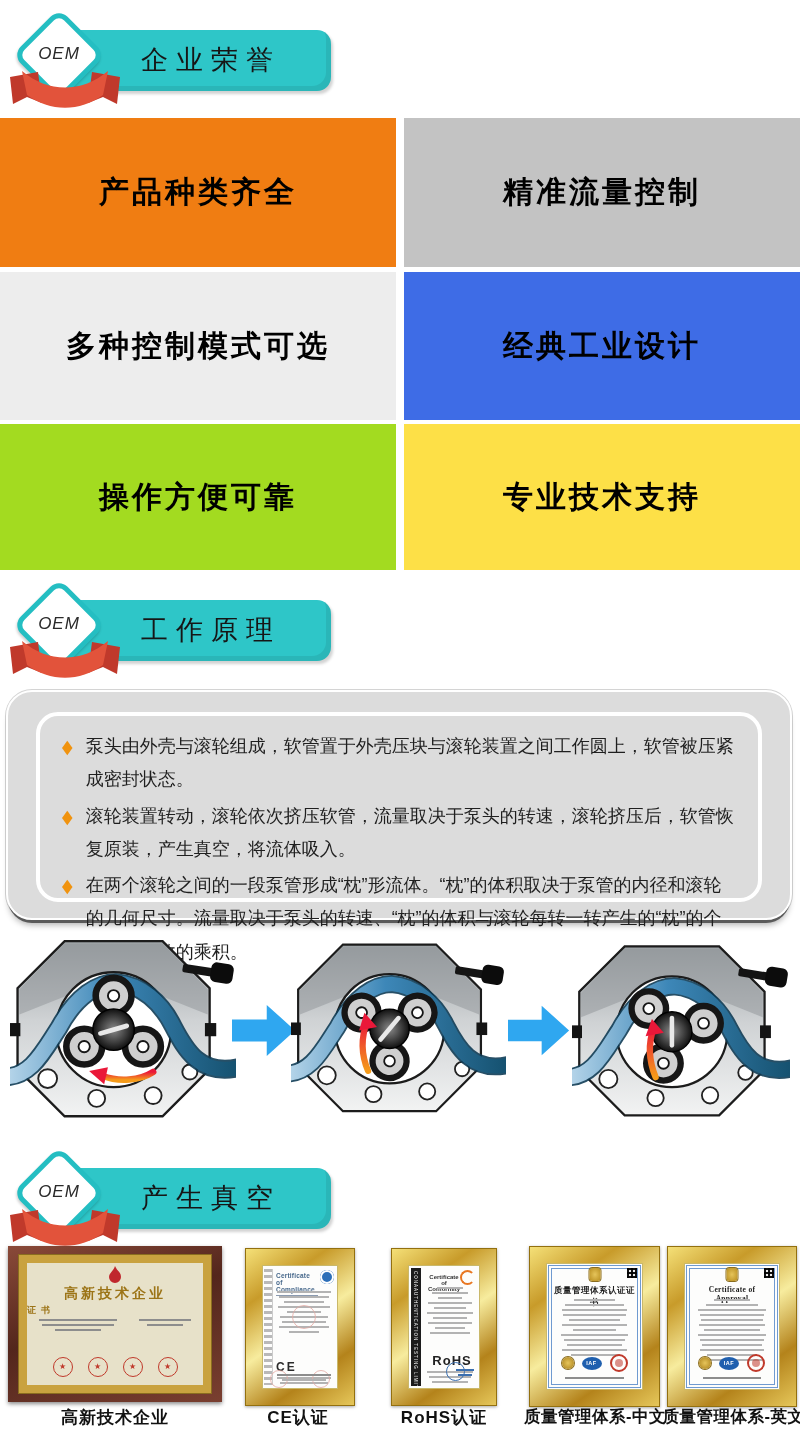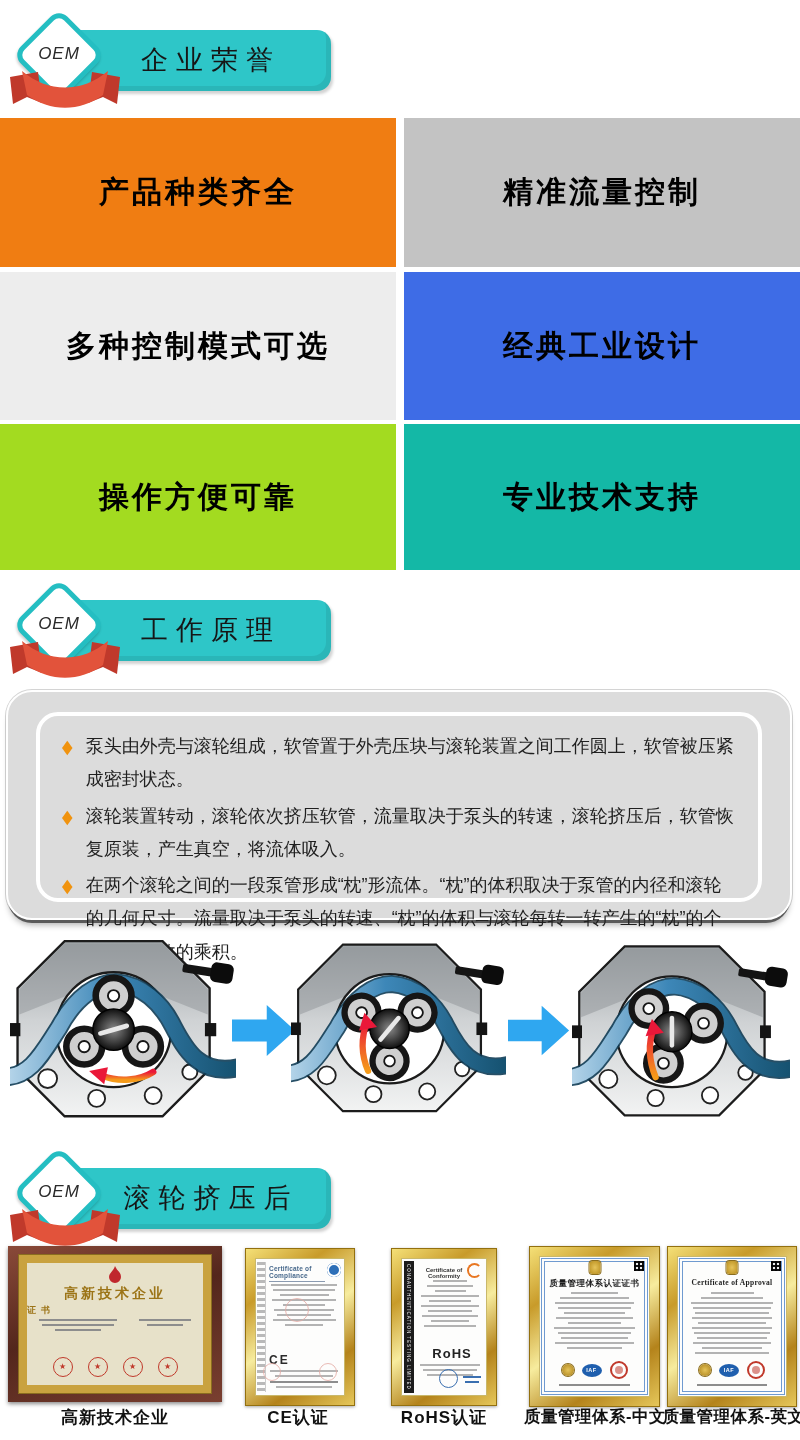--- a/index.html
+++ b/index.html
@@ -48,21 +48,21 @@
   .plaque-title{position:absolute;top:22px;width:100%;text-align:center;font-size:14px;font-weight:bold;
         color:#9c7417;letter-spacing:3px;white-space:nowrap;}
   .plaque-sub{position:absolute;top:41px;width:100%;text-align:left;font-size:9px;font-weight:bold;
         color:#9c7417;letter-spacing:5px;}
   .plaque-rows{position:absolute;top:56px;left:12px;right:12px;display:flex;justify-content:space-between;}
   .seals{position:absolute;bottom:8px;width:100%;display:flex;justify-content:center;gap:15px;}
   .seal{width:18px;height:18px;border:1.5px solid #c0392b;border-radius:50%;position:relative;}
   .seal::after{content:"★";position:absolute;left:0;top:0;width:18px;height:18px;line-height:18px;
         text-align:center;font-size:8px;color:#c0392b;}
   .goldframe{background:linear-gradient(145deg,#f6e27a 0%,#c89b2a 25%,#f7ec9e 50%,#b4831b 75%,#e7c95c 100%);
-        padding:10px;box-shadow:inset 0 0 0 1px #93700f,0 1px 3px rgba(0,0,0,.35);}
+        padding:17px;box-shadow:inset 0 0 0 1px #93700f,0 1px 3px rgba(0,0,0,.35);}
   .cert-paper{position:relative;width:100%;height:100%;background:#fdfdfc;overflow:hidden;
         box-shadow:inset 0 0 0 1px #c9b86a;}
   .tl{display:block;height:2px;background:#b3b3b3;margin:0 auto 3px;}
   .tl.dark{background:#8d8d8d;}
   .vstrip{position:absolute;left:2px;top:4px;bottom:4px;width:8px;border-right:1px solid #ccc;
         background:repeating-linear-gradient(180deg,#b9b9b9 0 3px,transparent 3px 6px);}
   .ce-title{position:absolute;top:7px;left:14px;right:20px;font-size:6.5px;font-weight:bold;color:#47688b;
         border-bottom:1px solid #8a9ab0;padding-bottom:2px;letter-spacing:.2px;}
   .blue-logo{position:absolute;top:5px;right:4px;width:14px;height:14px;border-radius:50%;background:#2d6fb8;
         box-shadow:inset 0 0 0 2px #fff,inset 0 0 0 3px #2d6fb8;}
@@ -183,21 +183,21 @@
   </div>
   <div class="cell" style="left: 0px; top: 272px; width: 396px; height: 148px; background: rgb(237, 237, 237);">
     <span>多种控制模式可选</span>
   </div>
   <div class="cell" style="left: 404px; top: 272px; width: 396px; height: 148px; background: rgb(62, 108, 230);">
     <span>经典工业设计</span>
   </div>
   <div class="cell" style="left: 0px; top: 424px; width: 396px; height: 146px; background: rgb(163, 219, 32);">
     <span>操作方便可靠</span>
   </div>
-  <div class="cell" style="left: 404px; top: 424px; width: 396px; height: 146px; background: #14b8a6;">
+  <div class="cell" style="left: 404px; top: 424px; width: 396px; height: 146px; background: #fde047;">
     <span>专业技术支持</span>
   </div>
 
   <div class="badge" style="top:580px">
     <div class="bar" style="background: rgb(46, 198, 200);"></div>
     <div class="bar-title">工作原理</div>
     <div class="diamond" style="border-color: rgb(36, 190, 194);"></div>
     <svg class="ribbon" viewBox="0 0 118 36" style="color: rgb(226, 83, 59);">
       <use href="#ribbonShape"></use>
     </svg>
@@ -259,21 +259,21 @@
         <use href="#pumpRotor"></use>
       </g>
     <circle cx="110" cy="100" r="22" fill="url(#gScrew)" stroke="#000" stroke-width="1.5"></circle>
     <line x1="110" y1="85" x2="110" y2="115" stroke="#e8e8e8" stroke-width="5" stroke-linecap="round"></line>
     <path d="M92,150 C84,130 84,112 90,96" fill="none" stroke="url(#gArrow)" stroke-width="7" stroke-linecap="round"></path>
     <polygon points="88,86 81,105 101,101" fill="#ea1839"></polygon>
   </svg>
 
   <div class="badge" style="top:1148px">
     <div class="bar" style="background: rgb(46, 198, 200);"></div>
-    <div class="bar-title">滚轮挤压后</div>
+    <div class="bar-title">产生真空</div>
     <div class="diamond" style="border-color: rgb(36, 190, 194);"></div>
     <svg class="ribbon" viewBox="0 0 118 36" style="color: rgb(226, 83, 59);">
       <use href="#ribbonShape"></use>
     </svg>
     <div class="oem-label">OEM</div>
   </div>
 
   <div class="cert plaque" style="left:8px;top:1246px;width:214px;height:156px">
     <div class="plaque-inner">
       <svg class="flame" width="16" height="17" viewBox="0 0 16 17">

